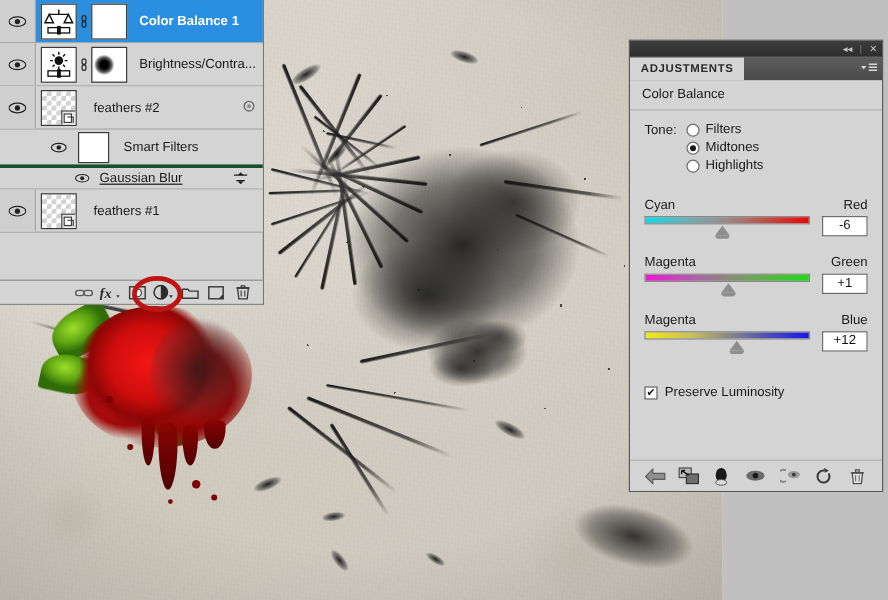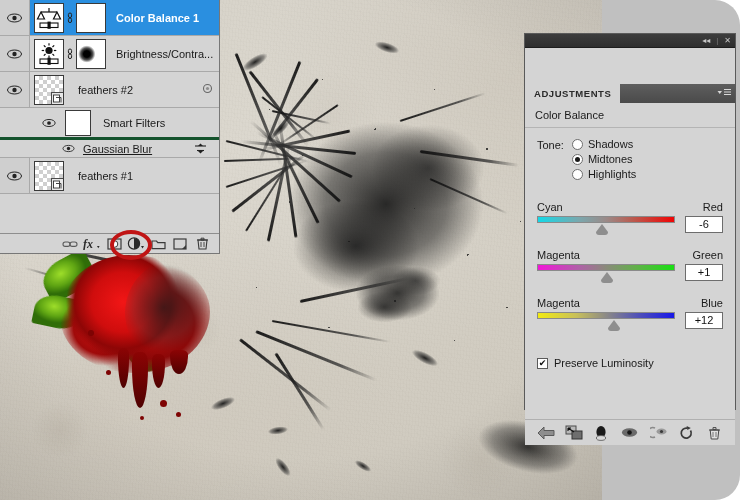--- a/index.html
+++ b/index.html
@@ -272,21 +272,20 @@
     padding-right: 4px;
     gap: 6px;
     border-bottom: 1px solid #1d1d1d;
   }
   .tb-ctrl { color: #c6c6c6; font-size: 8px; line-height: 1; }
   #adj-tabbar {
     height: 19px;
     background: linear-gradient(180deg, #5e5e5e, #4a4a4a);
     display: flex; align-items: stretch;
     position: relative;
-    margin-top: 36px;
   }
   #adj-tab {
     background: #d4d4d4;
     color: #2a2a2a;
     font-size: 9.5px; font-weight: bold;
     letter-spacing: .55px;
     display: flex; align-items: center;
     padding: 0 9px;
   }
   #adj-menu-btn {
@@ -365,21 +364,21 @@
     padding: 0 8px;
     gap: 2px;
   }
   .af-btn {
     width: 26px; height: 22px;
     display:flex; align-items:center; justify-content:center;
     color: #3a3a3a;
   }
   .af-spacer { flex: 1; }
 
-  .nosel { user-select: none; border-radius: 25px; }
+  .nosel { user-select: none; }
 </style>
 </head>
 <body>
 
 <div id="root" class="nosel">
 
   <div id="canvas-area">
     <div id="artwork">
       <div class="paper-base"></div>
       <div class="paper-grain"></div>
@@ -670,21 +669,21 @@
 
     <div id="adj-body">
 
       <div id="adj-heading">Color Balance</div>
 
       <div id="tone-group">
         <span id="tone-label">Tone:</span>
         <div>
           <label class="radio-row">
             <span class="radio"></span>
-            <span>Shadows</span>
+            <span>Filters</span>
           </label>
           <label class="radio-row">
             <span class="radio">
                 <span class="dot"></span>
               </span>
             <span>Midtones</span>
           </label>
           <label class="radio-row">
             <span class="radio"></span>
             <span>Highlights</span>

